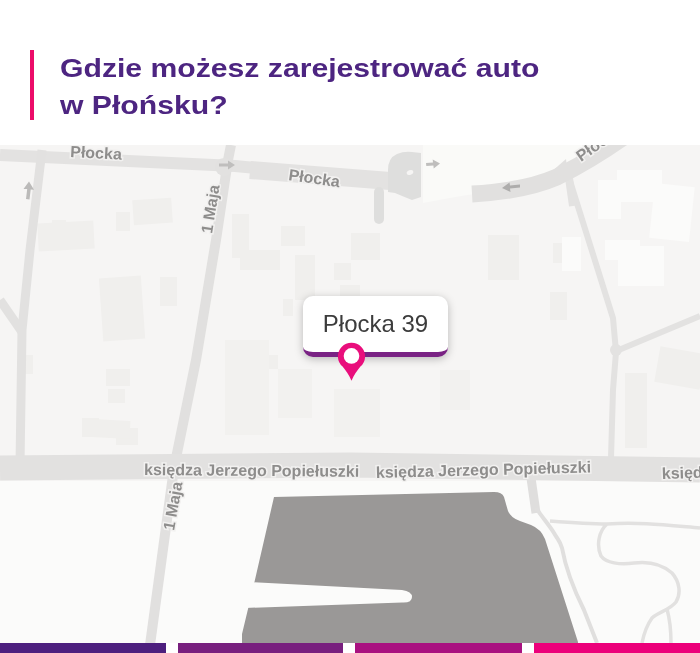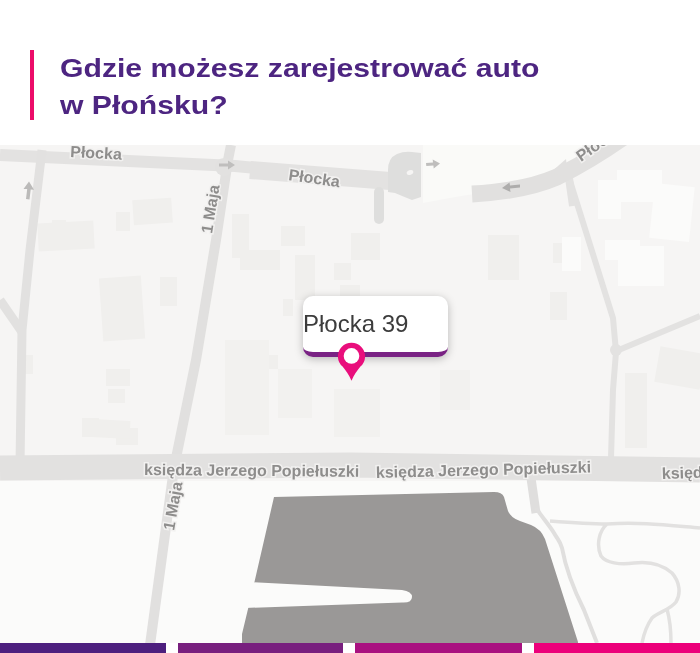--- a/index.html
+++ b/index.html
@@ -134,21 +134,21 @@
   <path d="M274,497 L494,492 Q502,492 504,497 L508,511 Q511,518 520,521
            L531,525 Q541,529 545,539 L578,642 L578,643 L242,643 L242,634
            L254,584 L274,497 Z" fill="#9a9897"></path>
 
   <path d="M248,582 L402,590 Q412,591.5 412,597 Q412,603 402,602.5 L245,608 Z" fill="#fbfbfa"></path>
 </svg>
 </div>
 
 <div class="abs" style="left:303px;top:296px;width:145px;height:56px;background:#ffffff;border-radius:10px;border-bottom:5px solid #7a2384;box-shadow:0 2px 8px rgba(0,0,0,0.25);"></div>
 
-<div class="abs" style="left:303px;top:310px;width:145px;text-align:left;font-size:24px;color:#3c3c3c;">Płocka 39</div>
+<div class="abs" style="left:303px;top:310px;width:145px;text-align:center;font-size:24px;color:#3c3c3c;">Płocka 39</div>
 
 <svg class="abs" style="left:337px;top:342px;" width="29" height="40" viewBox="0 0 29 40">
   <path d="M14.5,38.8 C12,32.5 8.6,28.6 5.6,24.6 A13.6,13.6 0 1 1 23.4,24.6 C20.4,28.6 17,32.5 14.5,38.8 Z" fill="#e90e7c"></path>
   <circle cx="14.5" cy="13.9" r="7.8" fill="#ffffff"></circle>
 </svg>
 
 <div class="abs" style="left:0;top:643px;width:166px;height:10px;background:#4d1f7e;"></div>
 
 <div class="abs" style="left:178px;top:643px;width:165px;height:10px;background:#781f7e;"></div>
 

